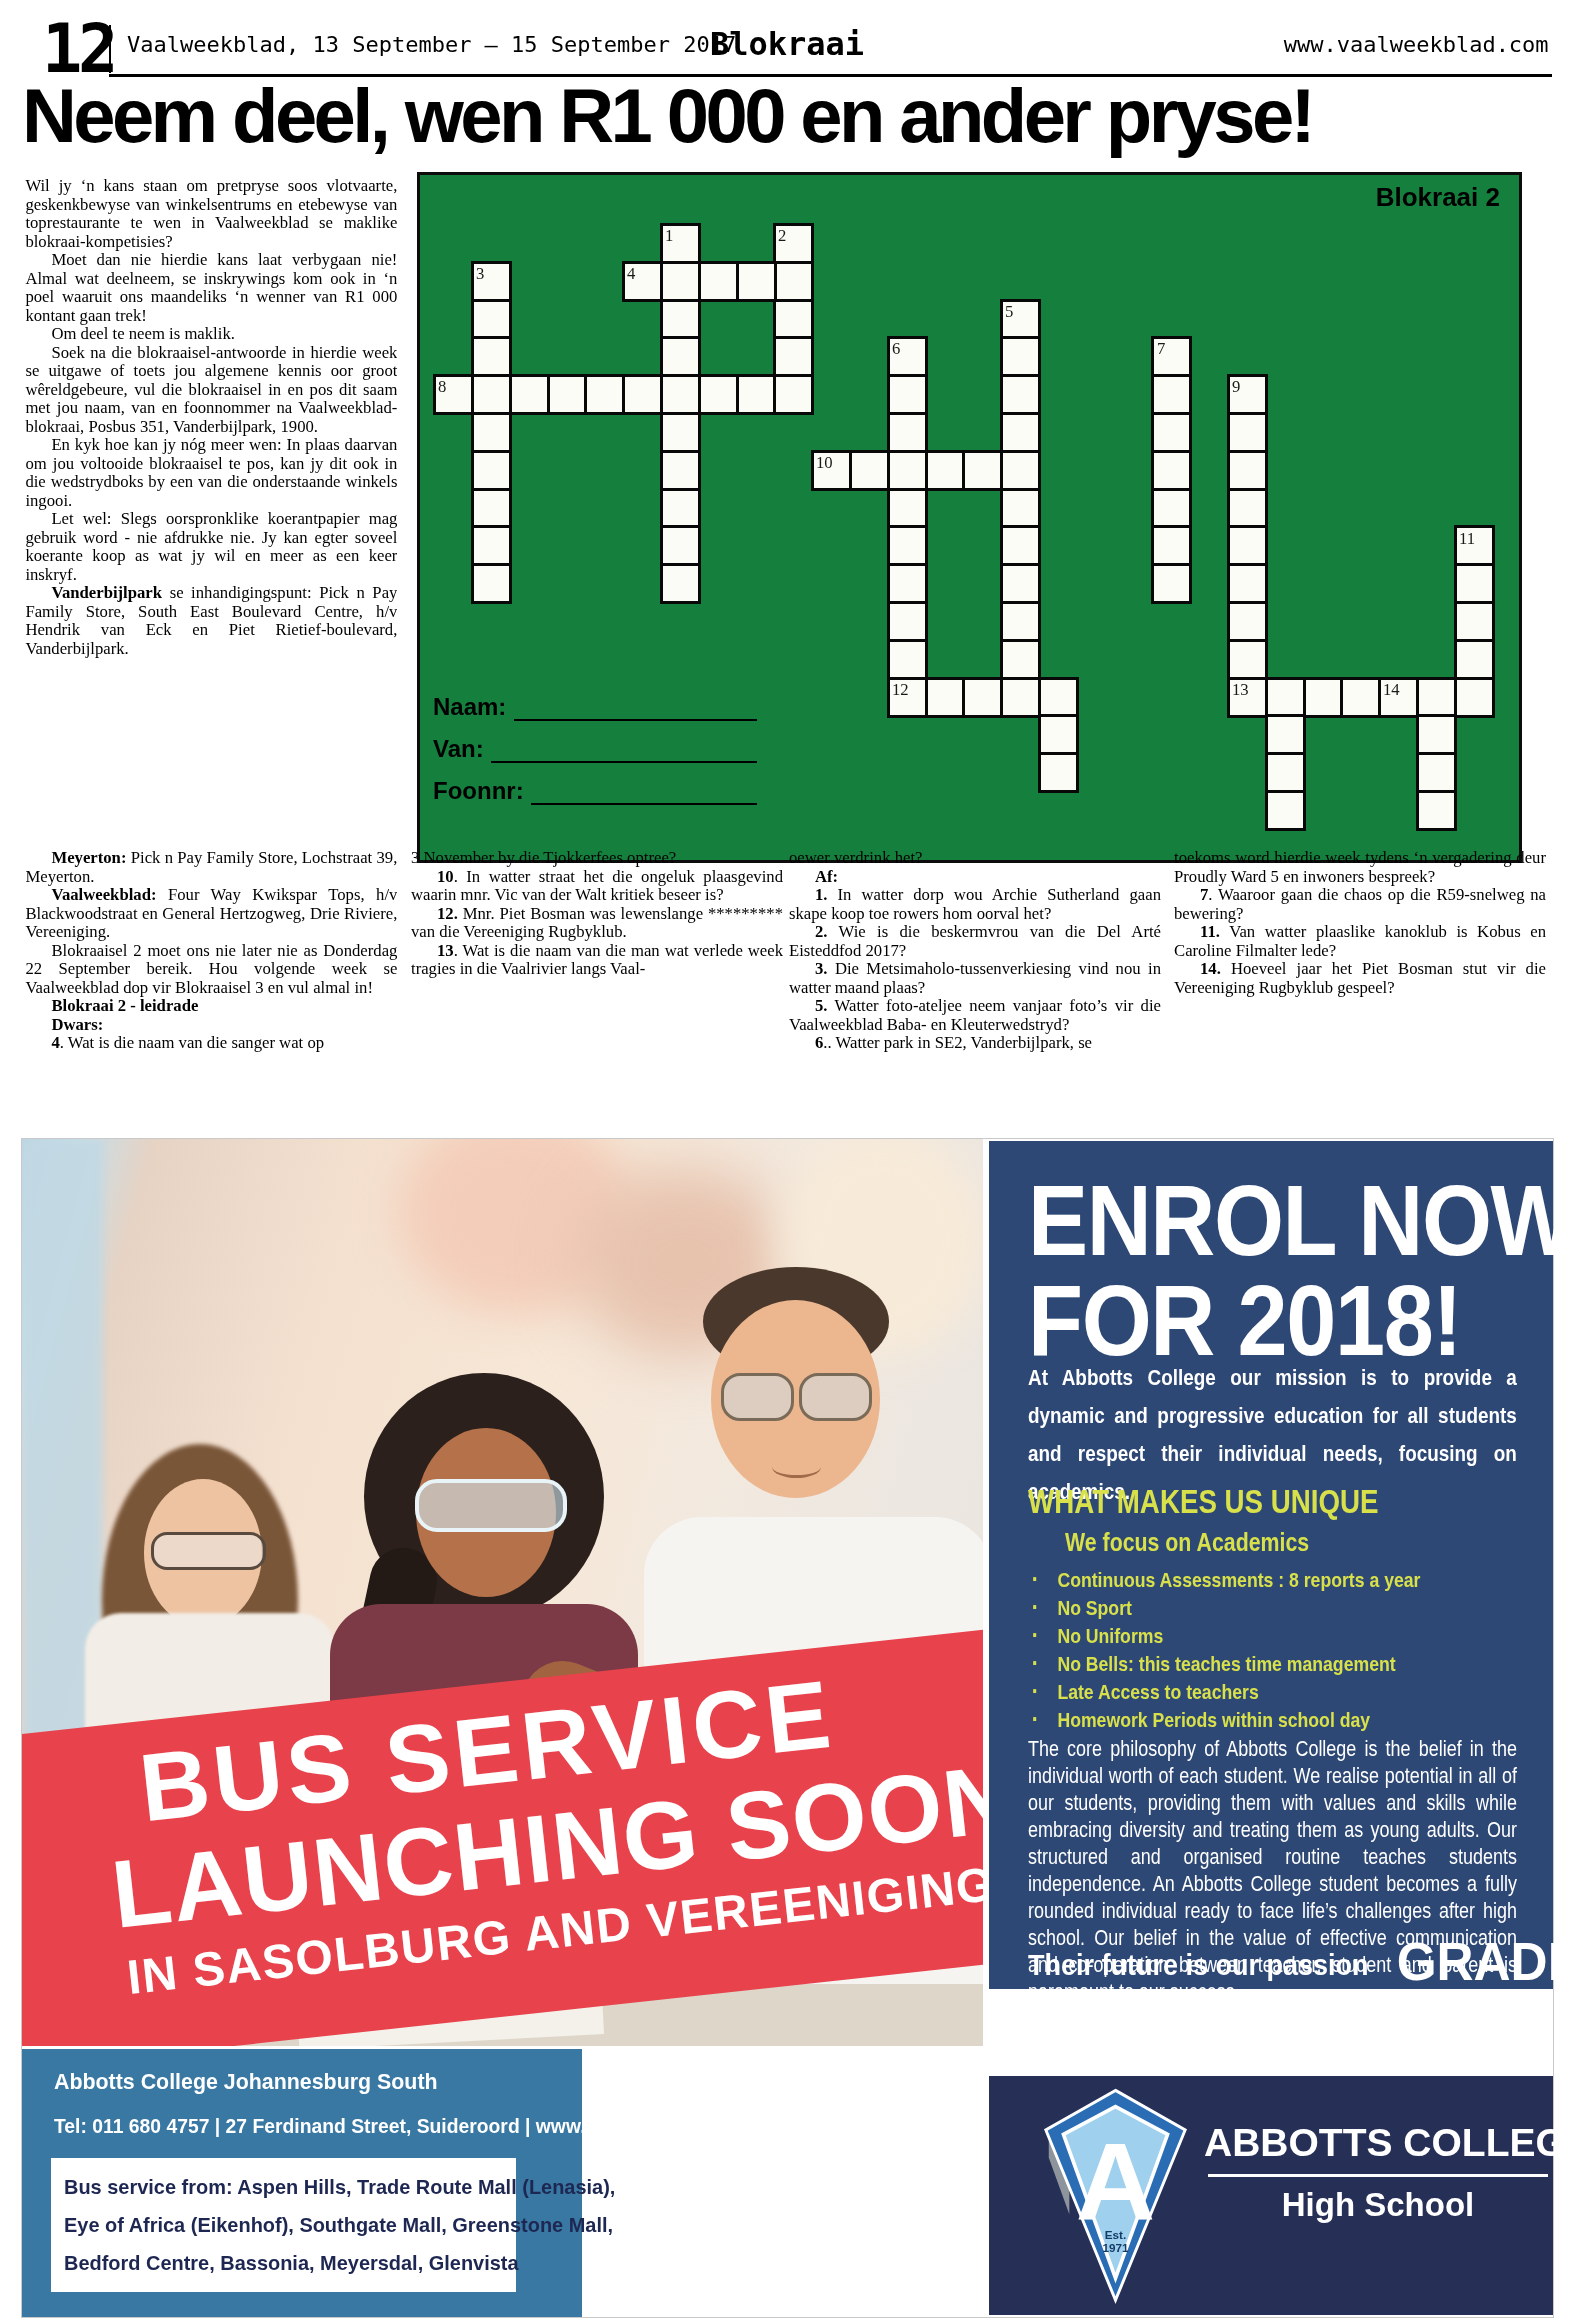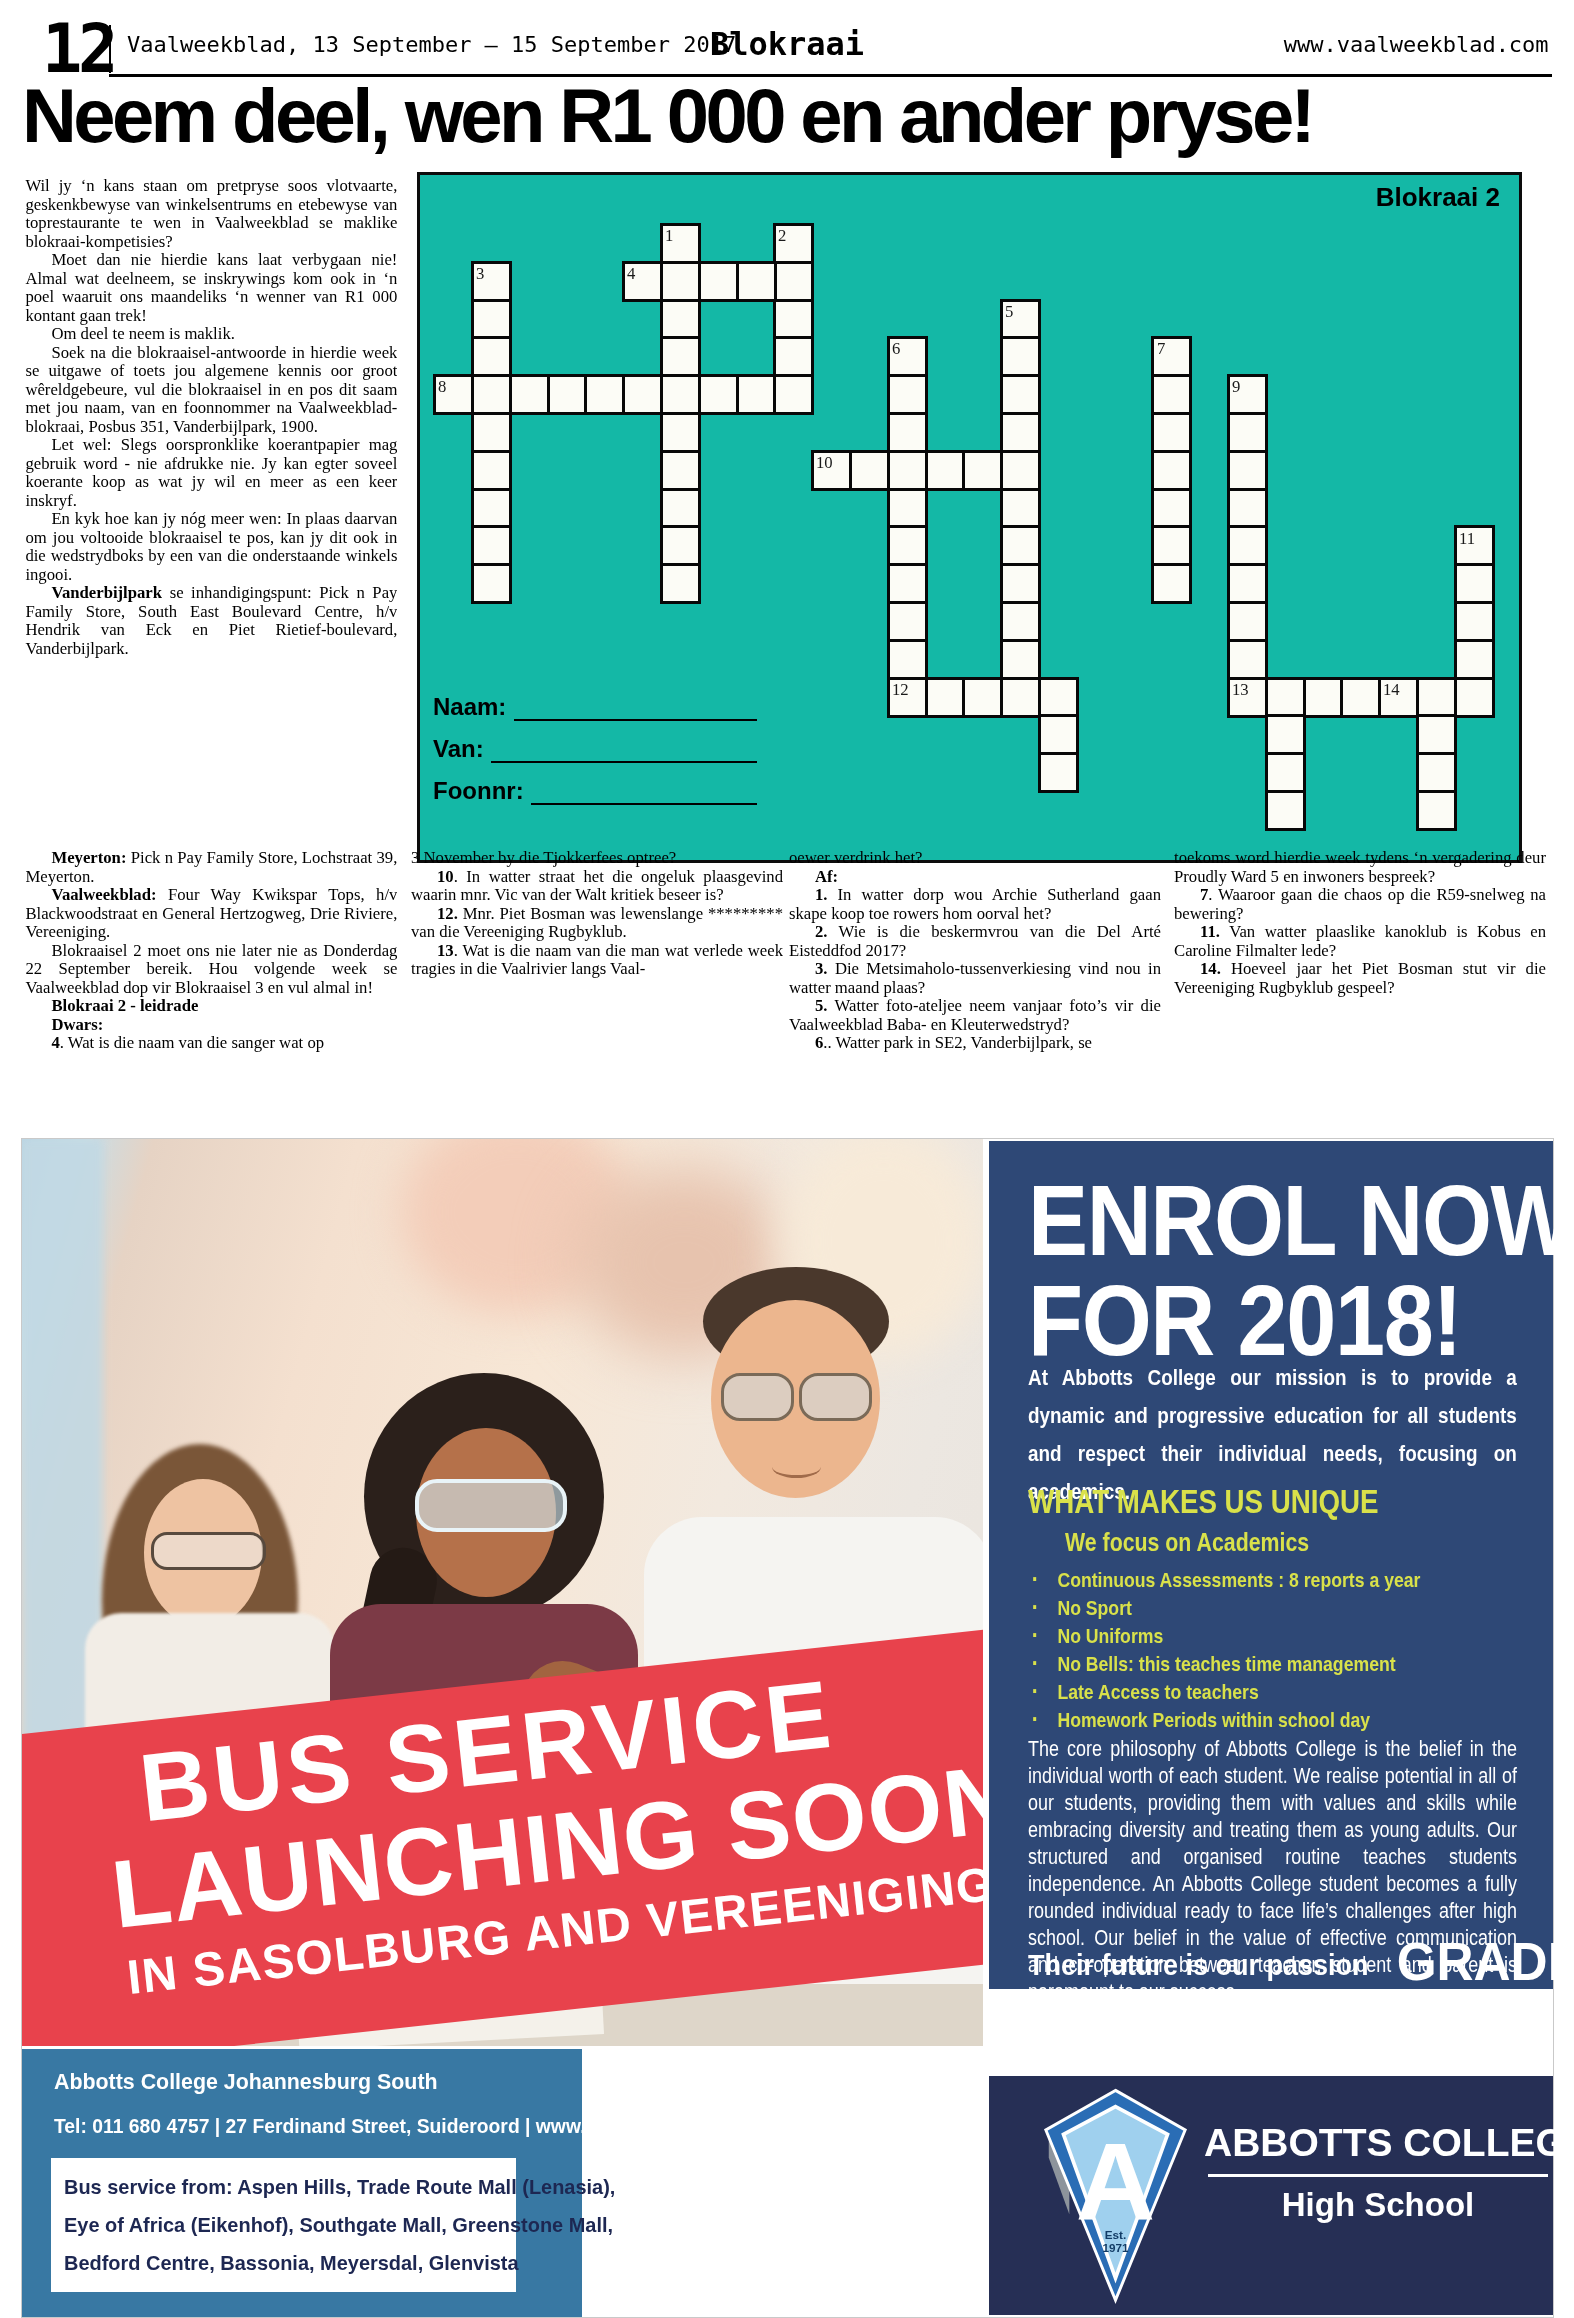--- a/index.html
+++ b/index.html
@@ -18,21 +18,21 @@
   
   .headline{left:22px;top:76px;width:1534px;font-family:"Liberation Sans",sans-serif;font-weight:bold;font-size:76px;letter-spacing:-3.6px;white-space:nowrap;line-height:1.05;}
   
   .bodycol{font-size:16.7px;line-height:18.5px;text-align:justify;overflow:hidden;}
   .bodycol p{margin:0;}
   .bodycol p.ind{text-indent:26px;}
   .artcol{left:25.4px;top:177px;width:372px;height:669px;}
   .bcol{top:849px;width:372px;height:275px;}
   .bcol1{left:25.4px;} .bcol2{left:411px;} .bcol3{left:789px;} .bcol4{left:1174px;}
   
-  .xbox{left:417px;top:172px;width:1105px;height:691px;background:#14b8a6;border:3.6px solid #0c0c0c;box-sizing:border-box;}
+  .xbox{left:417px;top:172px;width:1105px;height:691px;background:#15803d;border:3.6px solid #0c0c0c;box-sizing:border-box;}
   .xlabel{right:19px;top:7.3px;font-family:"Liberation Sans",sans-serif;font-weight:bold;font-size:26px;}
   .xcell{position:absolute;width:41px;height:41px;background:#fcfcf6;border:3.6px solid #080808;box-sizing:border-box;}
   .xnum{position:absolute;font-family:"Liberation Serif",serif;font-size:16.7px;color:#1a1a1a;line-height:1;z-index:3;}
   .formrow{position:absolute;left:13px;width:324px;display:flex;align-items:flex-end;font-family:"Liberation Sans",sans-serif;font-weight:bold;font-size:24px;}
   .formline{flex:1;border-bottom:2.2px solid #000;height:26px;margin-left:7.3px;}
   
   .adbox{left:22px;top:1139px;width:1531px;height:1178px;background:#fff;outline:0.7px solid #c9c9c9;}
   .photo{left:0;top:0;width:961px;height:907px;overflow:hidden;
     background:linear-gradient(105deg,#b9d4e3 0%,#c8dde6 5%,#e6d3c4 11%,#f4e0cf 28%,#f7e7d6 48%,#f2e9df 66%,#ece7e1 82%,#e9e4de 100%);}
   .blob{position:absolute;border-radius:50%;}
@@ -83,22 +83,22 @@
 <div class="abs website">www.vaalweekblad.com</div>
 <div class="abs hrule"></div>
 
 <div class="abs headline">Neem deel, wen R1 000 en ander pryse!</div>
 
 <div class="abs bodycol artcol">
     <p>Wil jy ‘n kans staan om pretpryse soos vlotvaarte, geskenkbewyse van winkelsentrums en etebewyse van toprestaurante te wen in Vaalweekblad se maklike blokraai-kompetisies?</p>
     <p class="ind">Moet dan nie hierdie kans laat verbygaan nie! Almal wat deelneem, se inskrywings kom ook in ‘n poel waaruit ons maandeliks ‘n wenner van R1 000 kontant gaan trek!</p>
     <p class="ind">Om deel te neem is maklik.</p>
     <p class="ind">Soek na die blokraaisel-antwoorde in hierdie week se uitgawe of toets jou algemene kennis oor groot wêreldgebeure, vul die blokraaisel in en pos dit saam met jou naam, van en foonnommer na Vaalweekblad-blokraai, Posbus 351, Vanderbijlpark, 1900.</p>
+    <p class="ind">En kyk hoe kan jy nóg meer wen: In plaas daarvan om jou voltooide blokraaisel te pos, kan jy dit ook in die wedstrydboks by een van die onderstaande winkels ingooi.</p>
     <p class="ind">Let wel: Slegs oorspronklike koerantpapier mag gebruik word - nie afdrukke nie. Jy kan egter soveel koerante koop as wat jy wil en meer as een keer inskryf.</p>
-    <p class="ind">En kyk hoe kan jy nóg meer wen: In plaas daarvan om jou voltooide blokraaisel te pos, kan jy dit ook in die wedstrydboks by een van die onderstaande winkels ingooi.</p>
     <p class="ind"><strong>Vanderbijlpark</strong> se inhandigingspunt: Pick n Pay Family Store, South East Boulevard Centre, h/v Hendrik van Eck en Piet Rietief-boulevard, Vanderbijlpark.</p>
   </div>
 
 <div class="abs xbox">
   <div class="abs xlabel">Blokraai 2</div>
   <div>
       <div class="xcell" style="left: 240px; top: 48px;"></div>
       <span class="xnum" style="left: 245px; top: 53px;">1</span>
       <div class="xcell" style="left: 240px; top: 86px;"></div>
       <div class="xcell" style="left: 240px; top: 124px;"></div>

